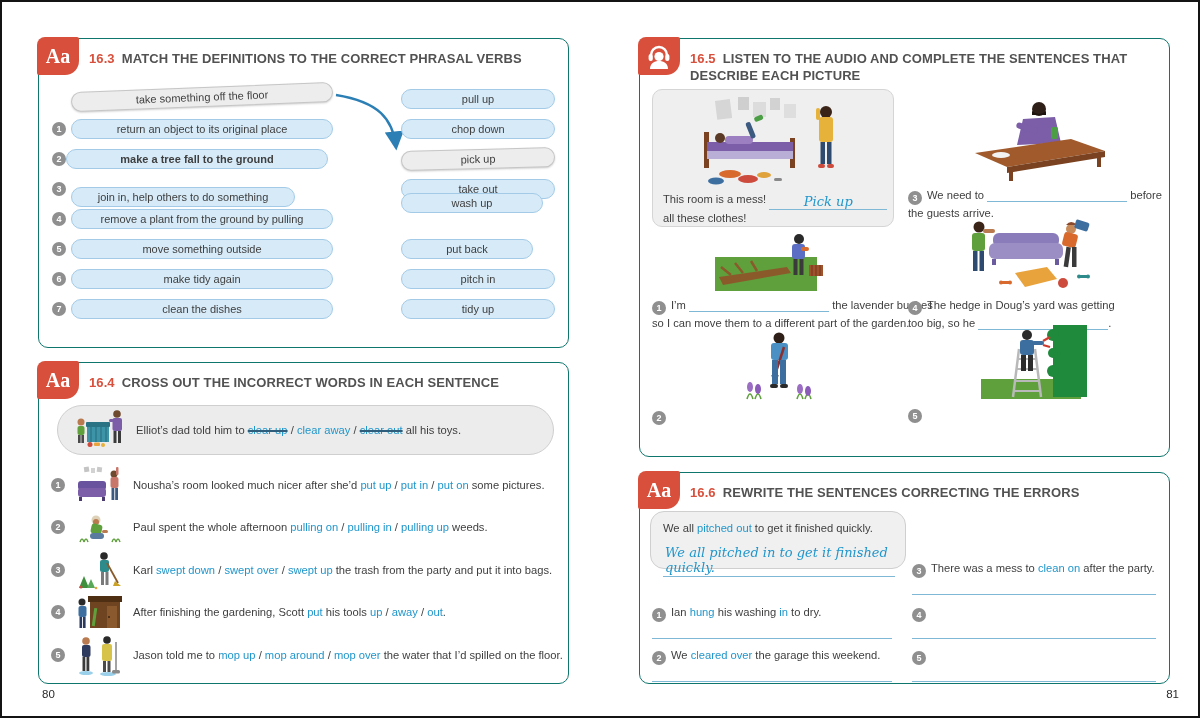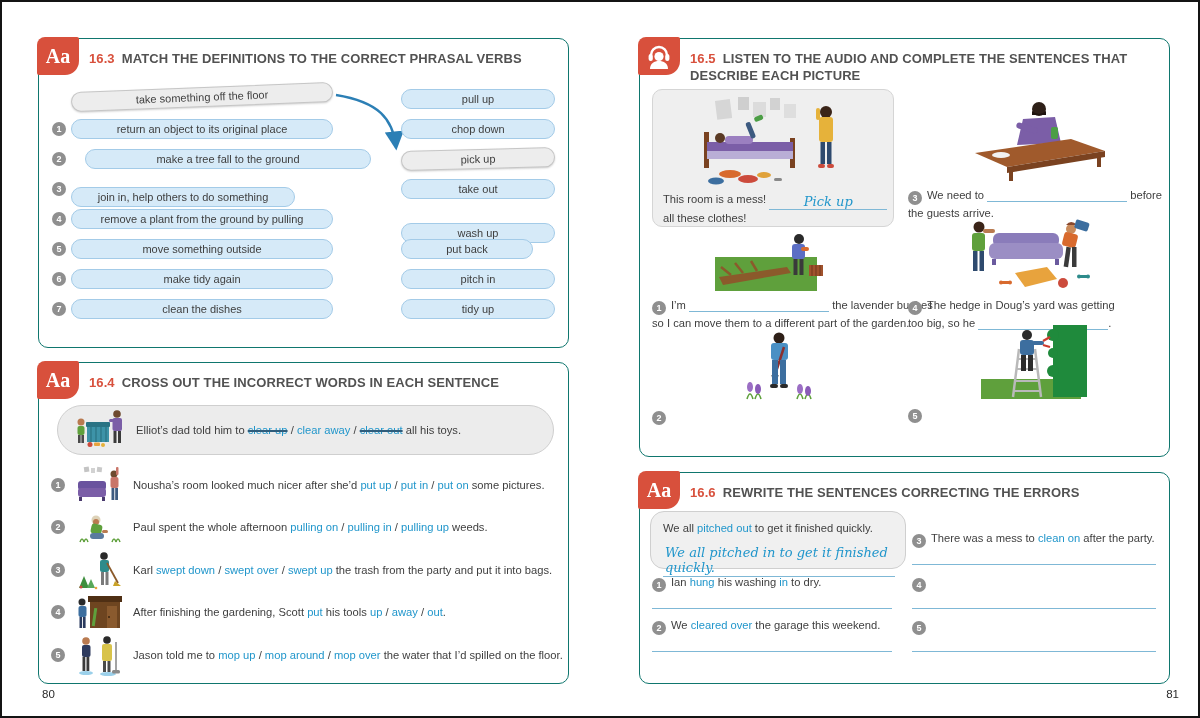--- a/index.html
+++ b/index.html
@@ -38,21 +38,21 @@
           border:1px solid #d5d5d5;border-radius:10px;box-sizing:border-box;padding:4px 10px;}
   .exbox5 svg{display:block;margin:2px auto 3px auto;}
   .fig{position:absolute;display:flex;flex-direction:column;}
   .fig svg{display:block;margin:0 auto 4px auto;}
   .cap .numc{margin-right:5px;}
   
   .exbox6{position:absolute;left:10px;top:38px;width:256px;height:58px;background:#f0f0f0;border:1px solid #cfcfcf;
           border-radius:14px;box-sizing:border-box;padding:8px 10px 0 12px;}
   .exbox6 .rich{margin-bottom:9px;}
   .hand-ans{display:inline-block;border-bottom:1.5px solid #7fb8d6;padding:0 2px 1px 2px;}
-  .ex6item{position:absolute;}
+  .ex6item{position:absolute;margin-top:30px;}
   .ans-line{border-bottom:1.5px solid #7fb8d6;height:0;margin-top:16px;}
   .pageno{position:absolute;font-size:11.5px;color:#2a2a2a;}
 </style>
 </head>
 <body>
 
 <div class="sheet">
 
   <section class="panel" style="left:36px;top:36px;width:531px;height:310px;">
     <div class="tab">Aa</div>
@@ -65,37 +65,37 @@
           </marker>
         </defs>
       <path d="M297,56 C340,63 354,80 357,108" stroke="#2c7fb5" stroke-width="2.4" fill="none" marker-end="url(#ah)"></path>
     </svg>
 
     <div class="pill gray" style="left:32px;top:48px;width:262px;transform:rotate(-2.2deg);">take something off the floor</div>
 
     <span class="numc cnum" style="top:83px;">1</span>
     <div class="pill blue" style="left:32px;top:80px;width:262px;">return an object to its original place</div>
     <span class="numc cnum" style="top:113px;">2</span>
-    <div class="pill blue" style="left:46px;top:110px;width:286px;">make a tree fall to the ground</div>
+    <div class="pill blue" style="left:27px;top:110px;width:262px;font-weight:bold;">make a tree fall to the ground</div>
     <span class="numc cnum" style="top:143px;">3</span>
     <div class="pill blue" style="left:32px;top:148px;width:224px;">join in, help others to do something</div>
     <span class="numc cnum" style="top:173px;">4</span>
     <div class="pill blue" style="left:32px;top:170px;width:262px;">remove a plant from the ground by pulling</div>
     <span class="numc cnum" style="top:203px;">5</span>
     <div class="pill blue" style="left:32px;top:200px;width:262px;">move something outside</div>
     <span class="numc cnum" style="top:233px;">6</span>
     <div class="pill blue" style="left:32px;top:230px;width:262px;">make tidy again</div>
     <span class="numc cnum" style="top:263px;">7</span>
     <div class="pill blue" style="left:32px;top:260px;width:262px;">clean the dishes</div>
 
     <div class="pill blue" style="left:362px;top:50px;width:154px;">pull up</div>
     <div class="pill blue" style="left:362px;top:80px;width:154px;">chop down</div>
     <div class="pill gray" style="left:362px;top:110px;width:154px;transform:rotate(-1.5deg);">pick up</div>
     <div class="pill blue" style="left:362px;top:140px;width:154px;">take out</div>
-    <div class="pill blue" style="left:362px;top:184px;width:154px;">wash up</div>
+    <div class="pill blue" style="left:362px;top:154px;width:142px;">wash up</div>
     <div class="pill blue" style="left:362px;top:200px;width:132px;">put back</div>
     <div class="pill blue" style="left:362px;top:230px;width:154px;">pitch in</div>
     <div class="pill blue" style="left:362px;top:260px;width:154px;">tidy up</div>
   </section>
 
   <section class="panel" style="left:36px;top:360px;width:531px;height:322px;">
     <div class="tab">Aa</div>
     <h2 class="hdr"><span class="num">16.4</span><span>CROSS OUT THE INCORRECT WORDS IN EACH SENTENCE</span></h2>
 
     <div class="exbox4">

